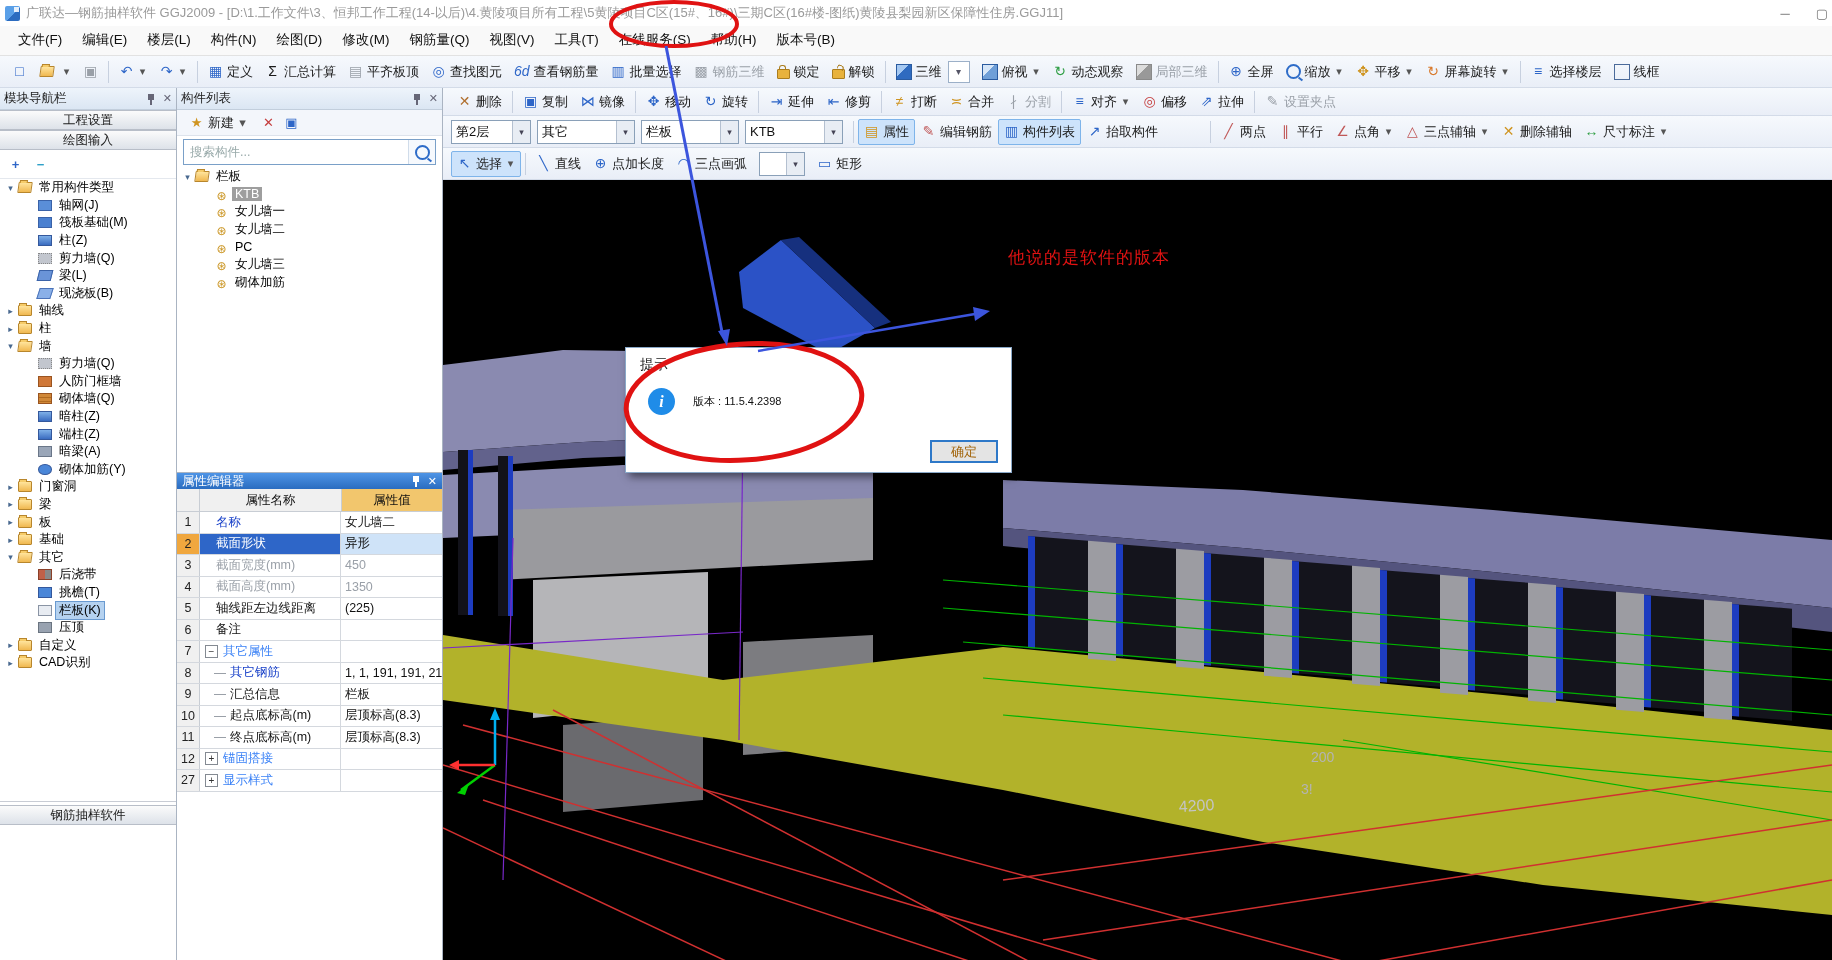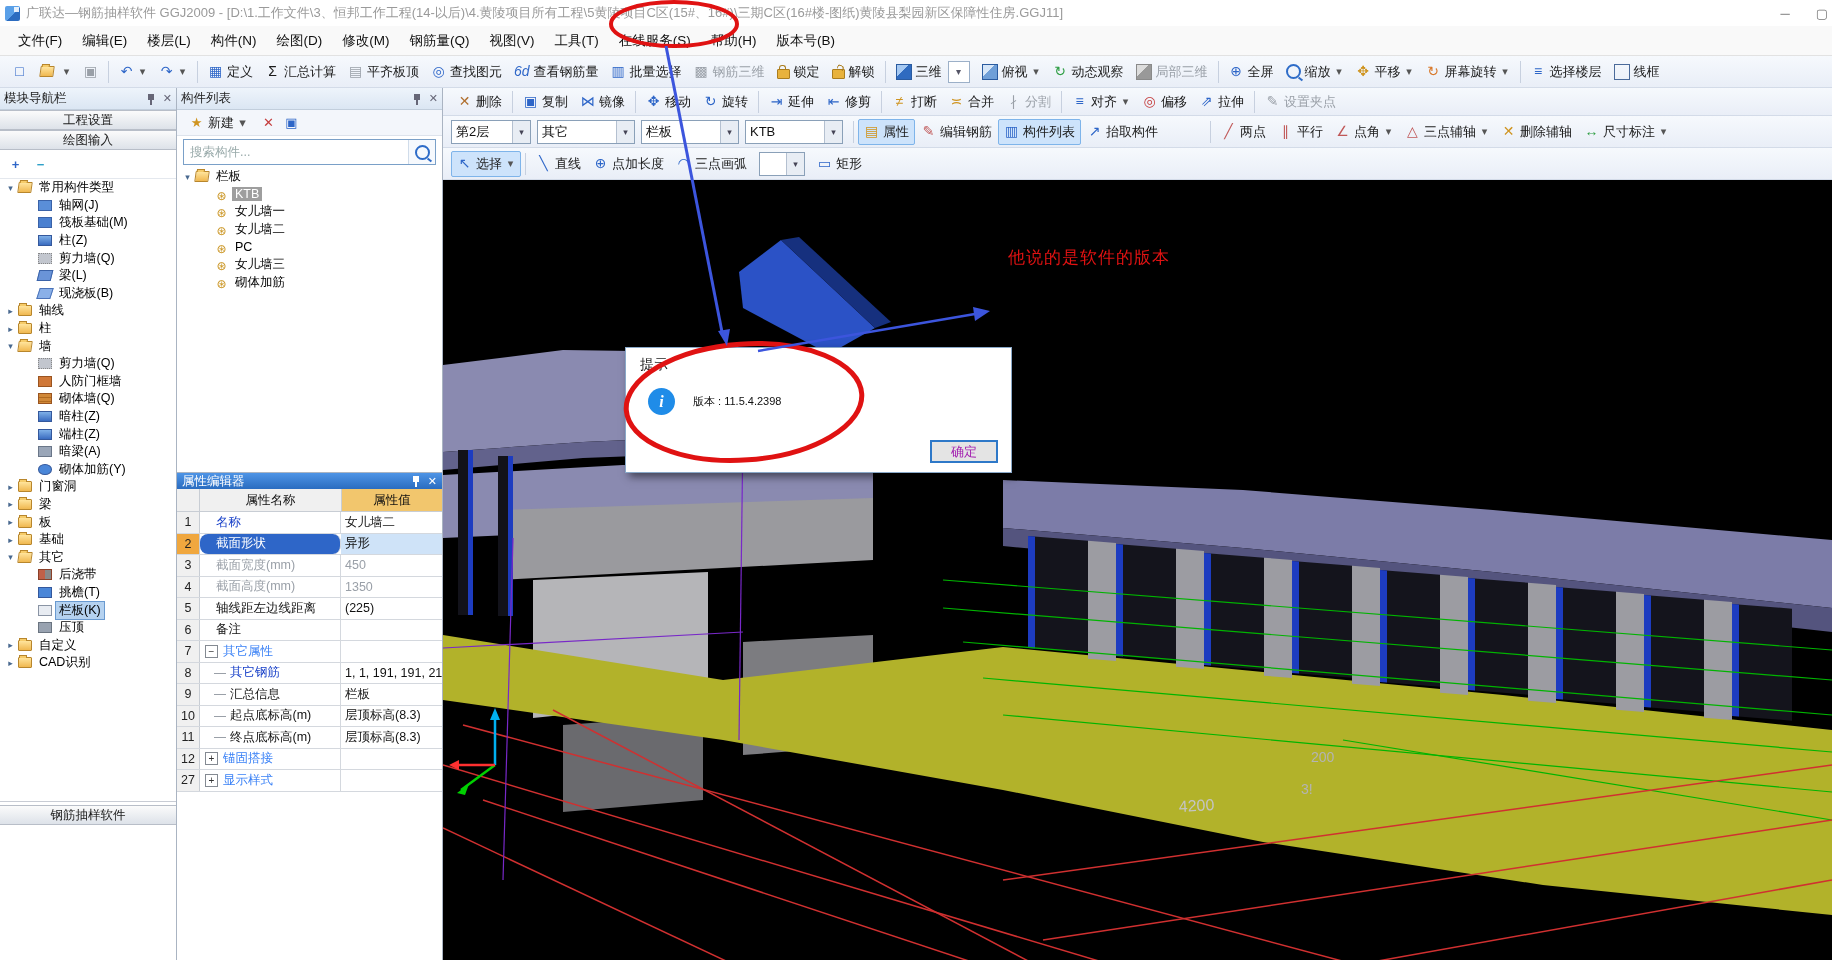--- a/index.html
+++ b/index.html
@@ -6,21 +6,21 @@
   body{width:1832px;height:960px;position:relative;overflow:hidden;background:#f0f0f0;
        font-family:"Liberation Sans","DejaVu Sans",sans-serif;font-size:13px;color:#111;}
   
   .titlebar{position:absolute;left:0;top:0;width:1832px;height:26px;background:#fff;border-bottom:1px solid #e4e4e4;display:flex;align-items:center;}
   .appico{width:15px;height:15px;margin:0 6px 0 5px;background:linear-gradient(135deg,#5aa0e8 0 55%,#2c6cc0 55%);border-radius:2px;position:relative;flex:none;}
   .appico::before{content:"";position:absolute;right:1px;top:1px;width:5px;height:5px;background:#fff;opacity:.85;}
   .title-text{color:#9a9a9a;font-size:13px;white-space:nowrap;overflow:hidden;}
   .wctl{margin-left:auto;display:flex;align-items:center;gap:26px;padding-right:4px;color:#777;}
   .wctl span{font-size:13px;cursor:default;}
   
-  .menubar{position:absolute;left:0;top:26px;width:1832px;height:30px;background:#f9f9f9;border-bottom:1px solid #e2e2e2;display:flex;align-items:center;padding-left:8px;box-sizing:border-box;}
+  .menubar{position:absolute;left:0;top:26px;width:1832px;height:30px;background:#f9f9f9;border-bottom:1px solid #e2e2e2;display:flex;align-items:flex-end;padding-left:8px;box-sizing:border-box;}
   .menu-item{padding:0 10px;line-height:30px;font-size:13.5px;color:#101010;}
   
   .tbar{display:flex;align-items:center;background:linear-gradient(#f6f9fd,#e9eef7);border-bottom:1px solid #d3dbe8;box-sizing:border-box;}
   .tb1{position:absolute;left:0;top:56px;width:1832px;height:32px;padding-left:6px;}
   .tbtn{height:24px;display:inline-flex;align-items:center;gap:4px;padding:0 5px;font-size:13px;color:#1a1a1a;border:1px solid transparent;border-radius:2px;white-space:nowrap;}
   .tbtn.active{background:#cde3fb;border-color:#7eb4ea;}
   .tbtn.dis{color:#9aa0a8;}
   .vsep{width:1px;height:22px;background:#c7d0df;margin:0 4px;flex:none;}
   .gi{display:inline-block;min-width:15px;text-align:center;font-size:14px;line-height:15px;flex:none;}
   .gi.sm{font-size:11px;min-width:9px;color:#555;}
@@ -106,32 +106,32 @@
   .prow.child .pnamec::before{content:"";position:absolute;left:14px;top:50%;width:12px;height:1px;background:#9aa0a8;}
   .pexp{display:none;}
   .prow.grp .pnamec{padding-left:5px;}
   .prow.grp .pexp{display:flex;width:11px;height:11px;border:1px solid #848a92;background:#fff;color:#333;font-size:10px;line-height:9px;align-items:center;justify-content:center;margin-right:5px;flex:none;}
   .prow.grp .pname{color:#3b82f6;}
   .pname{white-space:nowrap;}
   .prow.link .pname{color:#1840c8;}
   .prow.gray .pname,.prow.gray .pval{color:#9aa0a8;}
   .pval{flex:1;display:flex;align-items:center;padding-left:4px;white-space:nowrap;overflow:hidden;}
   .prow.sel .pnum{background:var(--selection_orange,#f0a73e);}
-  .prow.sel .pnamec{background:#2e66c8;border-radius:8px;}
+  .prow.sel .pnamec{background:#2e66c8;}
   .prow.sel .pname{color:#fff;}
   .prow.sel .pval{background:#cfe3f8;}
   
   .canvas{position:absolute;left:443px;top:180px;width:1389px;height:780px;background:#000;overflow:hidden;}
   
   .dialog{position:absolute;left:625px;top:347px;width:387px;height:126px;background:#fff;border:1px solid #89a8c8;box-shadow:4px 4px 8px rgba(0,0,0,.5);z-index:20;box-sizing:border-box;}
   .dlg-title{padding:8px 0 0 14px;font-size:14px;color:#1a1a1a;}
   .dlg-body{display:flex;align-items:center;gap:18px;padding:14px 0 0 22px;}
   .infoico{width:27px;height:27px;border-radius:50%;background:#1f8ce8;color:#fff;font-size:16px;font-style:italic;font-weight:bold;display:flex;align-items:center;justify-content:center;font-family:"Liberation Serif",serif;flex:none;}
   .dlg-msg{font-size:11px;color:#101010;}
-  .dlg-ok{position:absolute;right:13px;bottom:9px;width:68px;height:23px;background:#e4e4e4;border:2px solid #2e78c8;font-size:13px;color:#a21caf;font-family:inherit;padding:0;}
+  .dlg-ok{position:absolute;right:13px;bottom:9px;width:68px;height:23px;background:#e4e4e4;border:2px solid #2e78c8;font-size:13px;color:#a16207;font-family:inherit;padding:0;}
   
   .overlay{position:absolute;left:0;top:0;width:1832px;height:960px;pointer-events:none;z-index:40;}
   .rednote{position:absolute;left:1008px;top:246px;color:var(--annotation_red,#e01212);font-size:17px;letter-spacing:1px;z-index:41;font-family:"Liberation Serif",serif;}
 </style>
 </head>
 <body>
 
 <div class="titlebar">
   <span class="appico"></span>
   <span class="title-text">广联达—钢筋抽样软件 GGJ2009 - [D:\1.工作文件\3、恒邦工作工程(14-以后)\4.黄陵项目所有工程\5黄陵项目C区(15#、16#)\三期C区(16#楼-图纸)黄陵县梨园新区保障性住房.GGJ11]</span>

